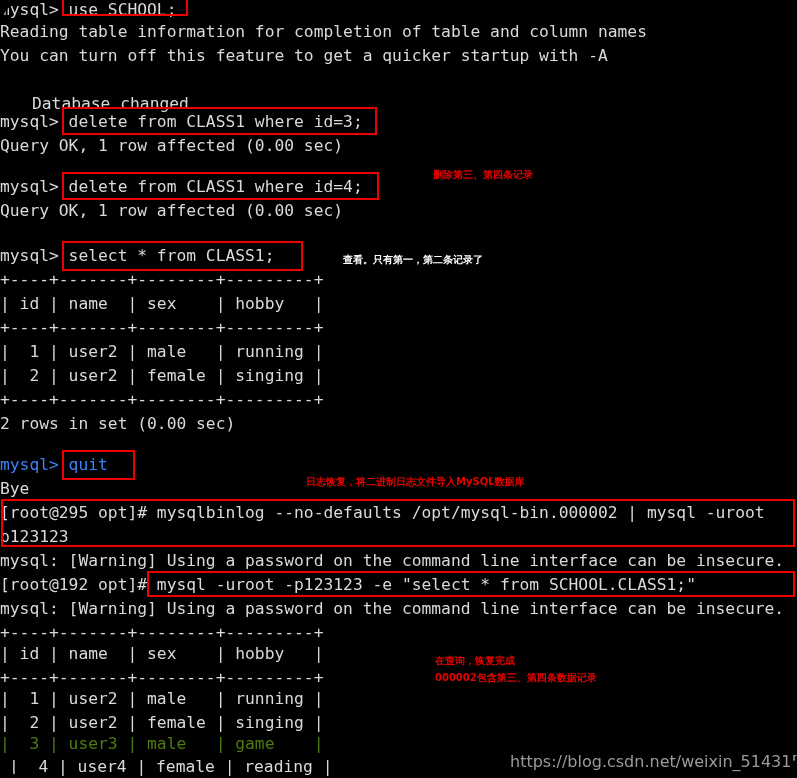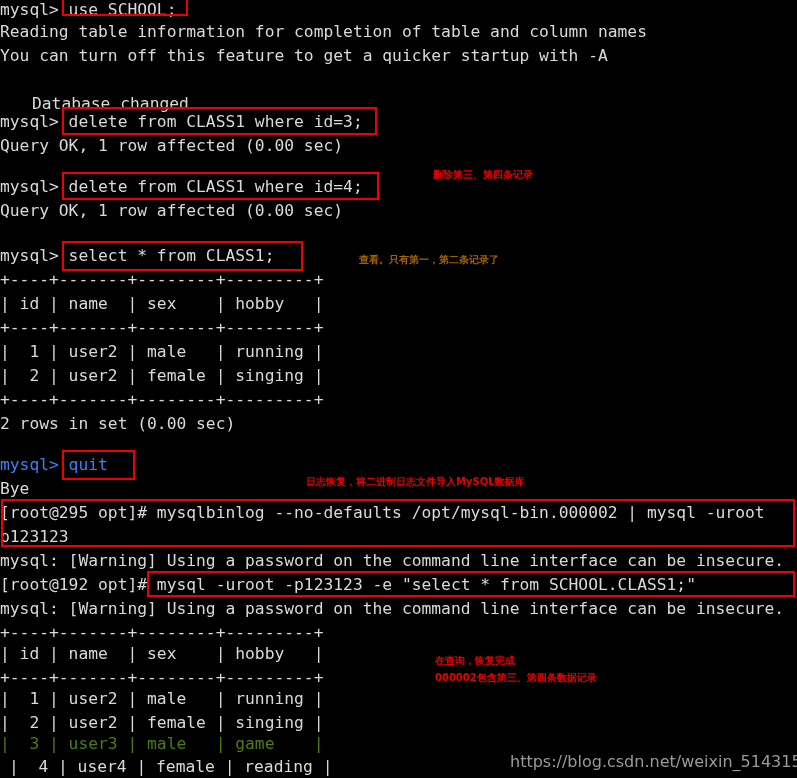--- a/index.html
+++ b/index.html
@@ -18,20 +18,21 @@
     position: relative;
     width: 797px;
     height: 778px;
     background: #000000;
     color: #d6d6d6;
     font-family: "DejaVu Sans Mono", "Liberation Mono", monospace;
     font-size: 16.3px;
     line-height: 24px;
     letter-spacing: 0px;
     overflow: hidden;
+    border-radius: 28px;
   }
   .term-line {
     position: absolute;
     left: 0;
     white-space: pre;
     font-family: "DejaVu Sans Mono", "Liberation Mono", monospace;
     font-size: 16.3px;
     line-height: 24px;
     color: #d9d9d9;
     height: 24px;
@@ -109,19 +110,19 @@
       <div class="hl-box" style="left: 62px; top: -4px; width: 126px; height: 20px; border-color: rgb(238, 0, 0);"></div>
       <div class="hl-box" style="left: 62px; top: 107px; width: 315px; height: 28px; border-color: rgb(238, 0, 0);"></div>
       <div class="hl-box" style="left: 62px; top: 172px; width: 317px; height: 28px; border-color: rgb(238, 0, 0);"></div>
       <div class="hl-box" style="left: 62px; top: 241px; width: 241px; height: 30px; border-color: rgb(238, 0, 0);"></div>
       <div class="hl-box" style="left: 62px; top: 450px; width: 73px; height: 30px; border-color: rgb(238, 0, 0);"></div>
       <div class="hl-box" style="left: 1px; top: 499px; width: 794px; height: 48px; border-color: rgb(238, 0, 0);"></div>
       <div class="hl-box" style="left: 147px; top: 571px; width: 648px; height: 26px; border-color: rgb(238, 0, 0);"></div>
     </div>
   <div id="term-annots">
       <div class="annot" style="left: 433px; top: 166px; color: rgb(230, 0, 0);">删除第三、第四条记录</div>
-      <div class="annot" style="left: 359px; top: 251px; color: #a16207;">查看。只有第一，第二条记录了</div>
+      <div class="annot" style="left: 343px; top: 251px; color: #ffffff;">查看。只有第一，第二条记录了</div>
       <div class="annot" style="left: 306px; top: 473px; color: rgb(230, 0, 0);">日志恢复，将二进制日志文件导入MySQL数据库</div>
       <div class="annot" style="left: 435px; top: 652px; color: rgb(230, 0, 0);">在查询，恢复完成</div>
       <div class="annot" style="left: 435px; top: 669px; color: rgb(230, 0, 0);">000002包含第三、第四条数据记录</div>
     </div>
   <div class="watermark" id="term-watermark" style="left: 510px; top: 752px; color: rgb(154, 154, 154);">https://blog.csdn.net/weixin_51431591</div>
 </div>
 
 </body></html>

